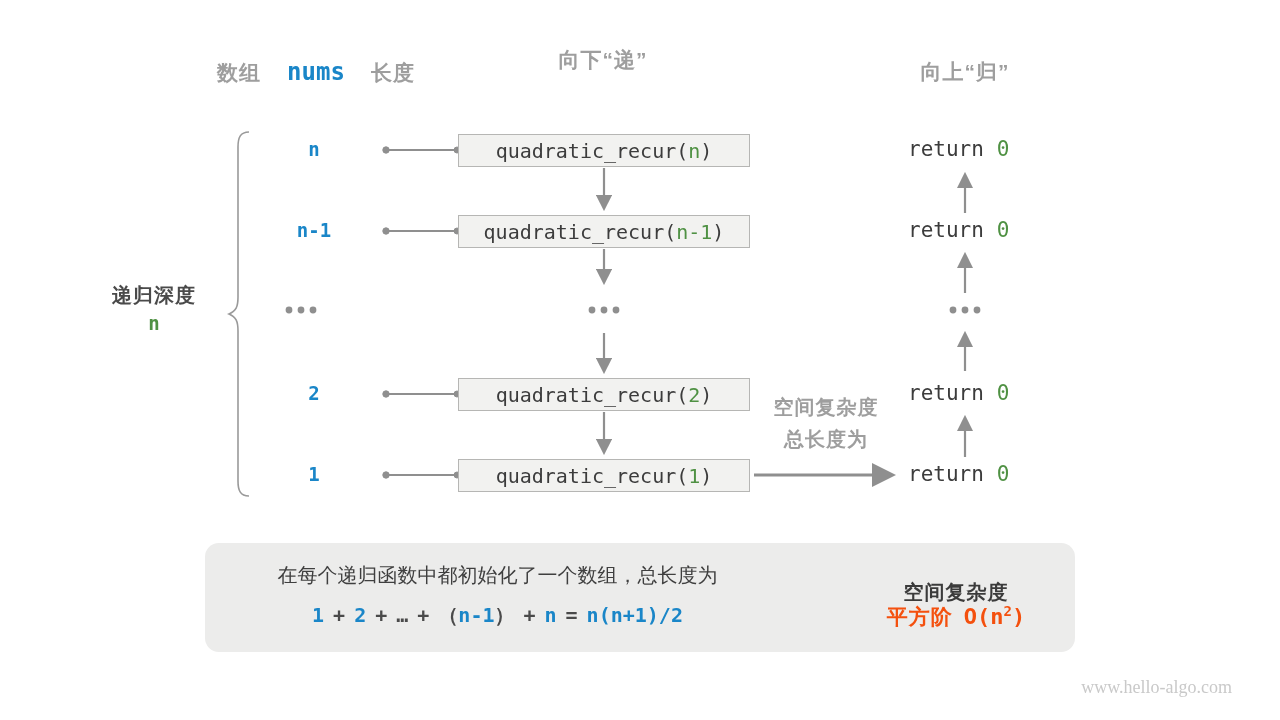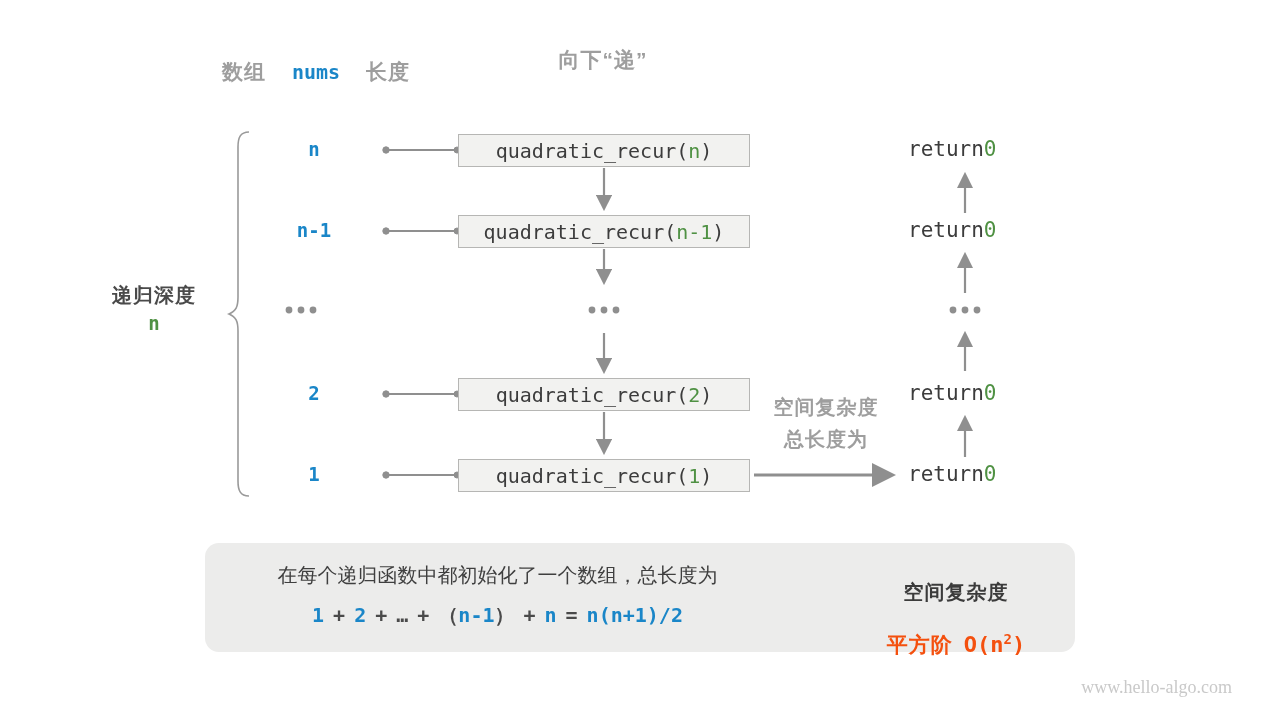--- a/index.html
+++ b/index.html
@@ -3,44 +3,44 @@
 <meta charset="utf-8">
 <style>
   html,body{margin:0;padding:0;background:#ffffff;}
   .canvas{
     position:relative;width:1280px;height:720px;background:#ffffff;
     font-family:"Liberation Sans",sans-serif;overflow:hidden;
   }
   .layer{position:absolute;left:0;top:0;}
   .hdr{position:absolute;display:flex;justify-content:center;align-items:baseline;gap:26px;}
   .hdr-cjk{font-weight:bold;font-size:21px;color:#9e9e9e;letter-spacing:1px;}
-  .hdr-code{font-family:"DejaVu Sans Mono",monospace;font-weight:bold;font-size:20px;color:#1a86c8;}
+  .hdr-code{font-family:"DejaVu Sans Mono",monospace;font-weight:bold;font-size:24px;color:#1a86c8;}
   .brace-title{position:absolute;text-align:center;font-size:20px;color:#4a4a4a;letter-spacing:1px;font-weight:bold;}
   .brace-n{position:absolute;text-align:center;font-family:"DejaVu Sans Mono",monospace;font-weight:bold;font-size:19px;color:#4f9143;}
   .len-label{position:absolute;left:268px;width:92px;text-align:center;
     font-family:"DejaVu Sans Mono",monospace;font-weight:bold;font-size:19px;color:#1a86c8;}
   .call-box{position:absolute;left:458px;width:292px;height:33px;box-sizing:border-box;
     background:#f2f2f0;border:1.5px solid #b6b6b4;border-radius:0;
     display:flex;align-items:center;justify-content:center;}
   .code-dark{font-family:"DejaVu Sans Mono",monospace;font-size:20px;color:#3c3c3c;}
   .code-green{font-family:"DejaVu Sans Mono",monospace;font-size:20px;color:#4f9143;}
-  .ret{position:absolute;left:908px;display:flex;align-items:flex-end;}
+  .ret{position:absolute;left:908px;display:flex;align-items:flex-end;gap:13px;}
   .ret .code-dark,.ret .code-green{font-size:21px;}
   .trigger{position:absolute;text-align:center;font-weight:bold;font-size:20px;color:#9e9e9e;letter-spacing:1px;}
   .panel{position:absolute;background:#ececeb;border-radius:14px;}
   .panel-line1{position:absolute;text-align:center;font-size:20px;color:#3f3f3f;}
   .formula{position:absolute;display:flex;justify-content:center;align-items:baseline;gap:9px;
     font-family:"DejaVu Sans Mono",monospace;font-weight:bold;font-size:20px;}
   .tok-group{display:inline-flex;align-items:baseline;}
   .tok-blue{color:#1a86c8;}
   .tok-dark{color:#4a4a4a;}
   .result-title{position:absolute;text-align:center;font-weight:bold;font-size:20px;color:#3b3b3b;letter-spacing:1px;margin-top:16px;}
   .complexity{position:absolute;display:flex;justify-content:center;align-items:baseline;gap:11px;
     font-weight:bold;font-size:21px;color:#f4500e;letter-spacing:1px;}
-  .comp-code{font-family:"DejaVu Sans Mono",monospace;font-weight:bold;font-size:22px;letter-spacing:0;margin-top:28px;}
+  .comp-code{font-family:"DejaVu Sans Mono",monospace;font-weight:bold;font-size:22px;letter-spacing:0;}
   .comp-code sup{font-size:14px;}
   .watermark{position:absolute;text-align:right;font-family:Liberation Serif, serif;
     font-size:18px;color:#c9c9c9;}
 </style>
 </head>
 <body>
 
 <div class="canvas">
 
   <svg class="layer" width="1280" height="720" viewBox="0 0 1280 720">
@@ -101,20 +101,23 @@
     <polygon points="803,591 827,591 827,583 851,599.5 827,616 827,608 803,608" fill="#c9c9c9"></polygon>
   </svg>
 
   <div class="hdr" style="left:206px;top:58px;width:220px">
     <span class="hdr-cjk">数组</span>
     <span class="hdr-code">nums</span>
     <span class="hdr-cjk">长度</span>
   </div>
   <div class="hdr" style="left:518px;top:46px;width:170px">
     <span class="hdr-cjk">向下“递”</span>
+  </div>
+  <div class="hdr" style="left:880px;top:58px;width:170px">
+    <span class="hdr-cjk">向上“归”</span>
   </div>
 
   <div class="brace-title" style="left:88px;top:282px;width:132px">递归深度</div>
   <div class="brace-n" style="left:88px;top:312px;width:132px">n</div>
 
   <div class="len-label" style="top:138px">n</div>
   <div class="call-box" style="top:134px">
     <span class="code-dark">quadratic_recur(</span>
       <span class="code-green">n</span>
       <span class="code-dark">)</span>

